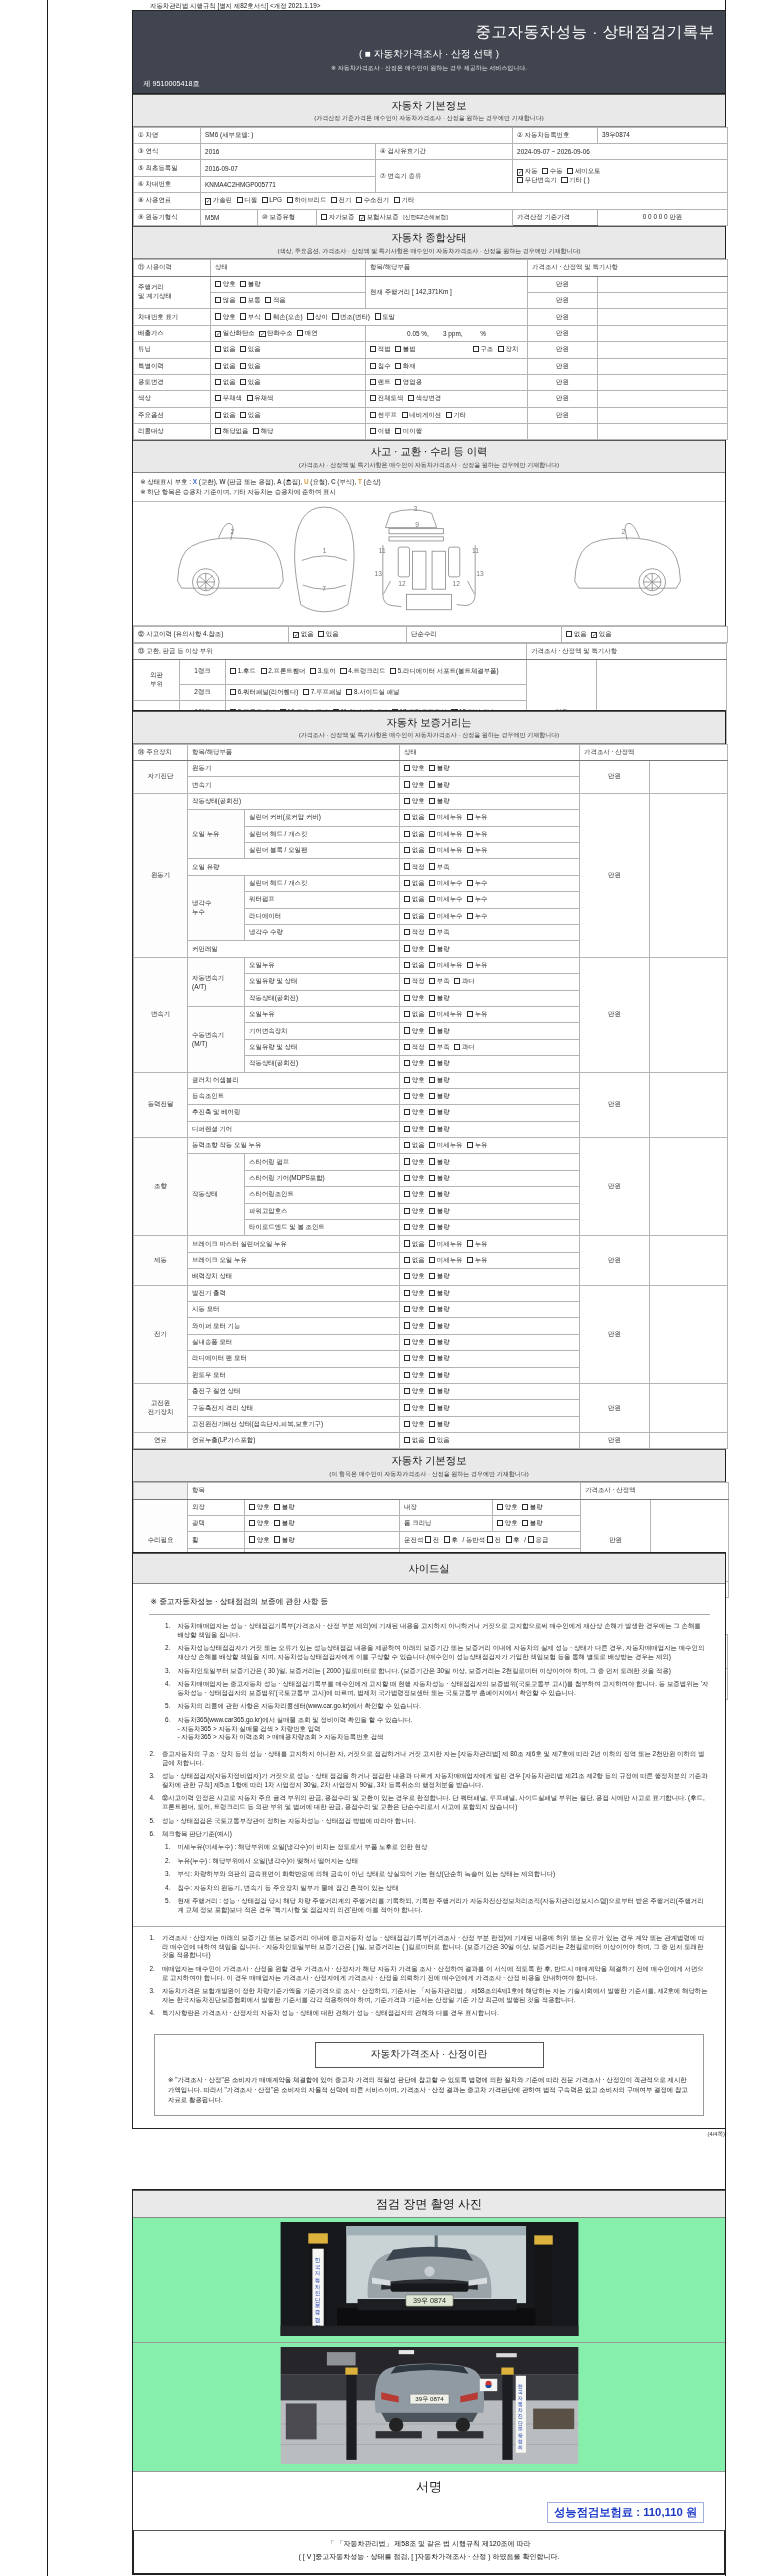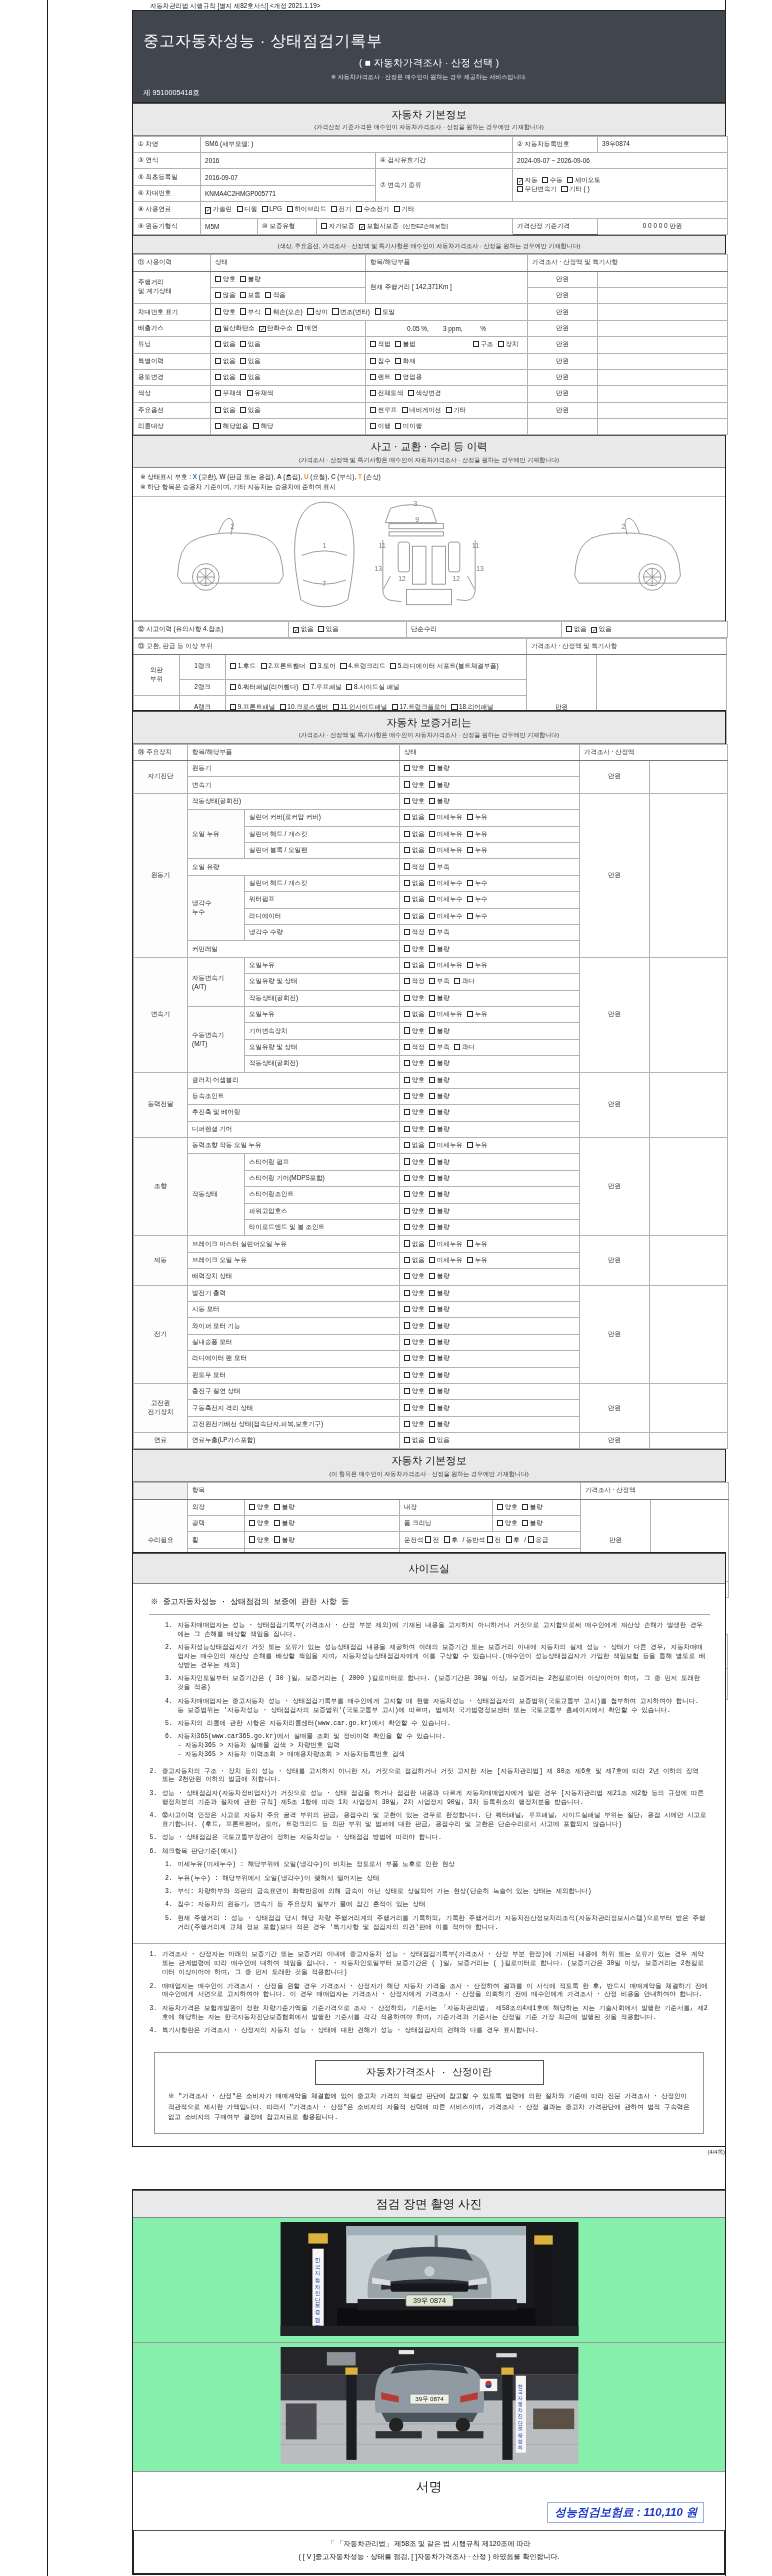--- a/index.html
+++ b/index.html
@@ -8,21 +8,21 @@
   #canvas{position:absolute;inset:0;overflow:hidden;}
   .edge{position:absolute;top:0;width:1px;height:2576px;background:#1a1a1a;}
   #edge-l{left:47px;} #edge-r{left:725px;}
   #top-note{position:absolute;left:150px;top:2.1px;font-size:6.4px;color:#111;}
   .page{position:absolute;left:132px;width:594px;}
   .sheet{border:1px solid #222;background:#fff;box-sizing:border-box;}
   .pmark{text-align:right;font-size:5.7px;color:#333;margin-top:2.1px;padding-right:1px;}
 
   
   #doc-head{background:#41454f;color:#fff;padding:7.2px 10.3px 4.1px;position:relative;border-bottom:1px solid #222;}
-  #doc-head .t{font-size:15.5px;text-align:left;letter-spacing:0.5px;margin-top:13px;}
+  #doc-head .t{font-size:15.5px;text-align:right;letter-spacing:0.5px;margin-top:4px;}
   #doc-head .s{font-size:9.8px;text-align:center;margin-top:4.1px;}
   #doc-head .n{font-size:6px;text-align:center;margin-top:3.1px;color:#e8e8e8;}
   #doc-head .no{font-size:7.2px;margin-top:6.2px;color:#fff;}
 
   .sec-head{background:#e9e9e9;text-align:center;padding:3.6px 0 2.6px;border-bottom:0.5px solid #888;border-top:0.5px solid #555;}
   .sec-head .t{font-size:10.3px;color:#111;}
   .sec-head .s{font-size:6px;color:#333;margin-top:1.5px;}
 
   table{width:100%;border-collapse:collapse;table-layout:fixed;}
   td,th{border:0.5px solid #b4b4b4;font-size:6.4px;font-weight:normal;text-align:left;
@@ -47,36 +47,36 @@
   #diagram{background:#fff;border-bottom:0.5px solid #bbb;text-align:center;padding:2.1px 0;}
 
   
   #final-bar{border-top:1px solid #444;border-bottom:0.5px solid #888;background:#efefef;padding:4.1px 0 3.6px;text-align:center;}
   #final-bar .row1{font-size:8.8px;font-weight:bold;color:#111;}
   #final-bar .val{display:inline-block;border:0.5px solid #888;background:#f8f8f8;padding:1px 8.2px;margin-left:9.3px;font-weight:normal;font-size:7.7px;}
   #final-bar .row2{font-size:6px;margin-top:3.1px;color:#222;}
   #final-bar .row2 .opt{margin:0 1px;}
 
   
-  #notice-body{padding:5.2px 15.5px 8.2px;background:#fff;font-family:Liberation Mono, monospace;}
+  #notice-body{padding:5.2px 15.5px 8.2px;background:#fff;}
   .n-sec-title{font-size:7.7px;padding:7.2px 2.1px;border-bottom:0.5px solid #aaa;color:#111;}
   .n-list{padding:7.2px 1px 3.1px;}
   .n-item{display:flex;margin-bottom:4.6px;font-size:6.4px;line-height:1.38;color:#222;}
   .n-item .n-num{width:12.4px;flex:none;}
   .n-item.ind{margin-left:15.5px;}
   .n-hr{border-top:0.5px solid #aaa;margin:3.1px -15.5px 0;}
   #def-box{border:0.5px solid #999;margin:8.2px 5.2px 4.1px;padding:7.2px 13.4px 9.3px;}
   #def-box .bt{border:0.5px solid #555;width:227px;margin:0 auto;text-align:center;font-size:9.8px;padding:5.2px 0;}
   #def-box .bx{font-size:6.4px;line-height:1.6;margin-top:7.2px;color:#111;}
 
   
   .photo-row{border-bottom:0.5px solid #999;text-align:center;padding:4.1px 0;background:#86efac;}
   #sign-box .t{text-align:center;font-size:8.2px;padding:5.2px 0;border-bottom:0;}
   #fee{float:right;margin:3.1px 20.6px 7.2px 0;border:0.5px solid #9db0e0;padding:2.1px 6.2px;
-       color:#1b39c8;font-size:11.3px;font-weight:bold;font-style:italic;}
+       color:#1b39c8;font-size:11.3px;font-weight:bold;}
   #footer-box{border:1px solid #222;border-top:0.5px solid #555;background:#fff;text-align:center;
               font-size:7px;color:#111;padding:6.7px 0 10.3px;line-height:1.8;}
   .clear{clear:both;}
   svg text{font-family:"Liberation Sans","DejaVu Sans",sans-serif;}
 </style>
 </head>
 <body>
 
 <div id="canvas">
   <div class="edge" id="edge-l"></div>
@@ -153,20 +153,21 @@
           <td>M5M</td>
           <td class="lab">⑩ 보증유형</td>
           <td><span><span class="opt"><span class="cb"></span><span class="ol">자가보증</span></span><span class="opt"><span class="cb">✓</span><span class="ol">보험사보증</span></span></span><span style="font-size:5.7px;color:#333">[신한EZ손해보험]</span></td>
           <td class="lab" style="border-bottom:1px solid #555">가격산정 기준가격</td>
           <td class="cen">0 0 0 0 0 만원</td>
         </tr>
       </tbody>
         </table>
 
       <div class="sec-head">
+        <div class="t">자동차 종합상태</div>
         <div class="s">(색상, 주요옵션, 가격조사 · 산정액 및 특기사항은 매수인이 자동차가격조사 · 산정을 원하는 경우에만 기재합니다)</div>
       </div>
 
       <table>
         <colgroup>
             <col style="width:77px">
             <col style="width:155px">
             <col style="width:162px">
             <col style="width:70px">
             <col style="width:130px">

